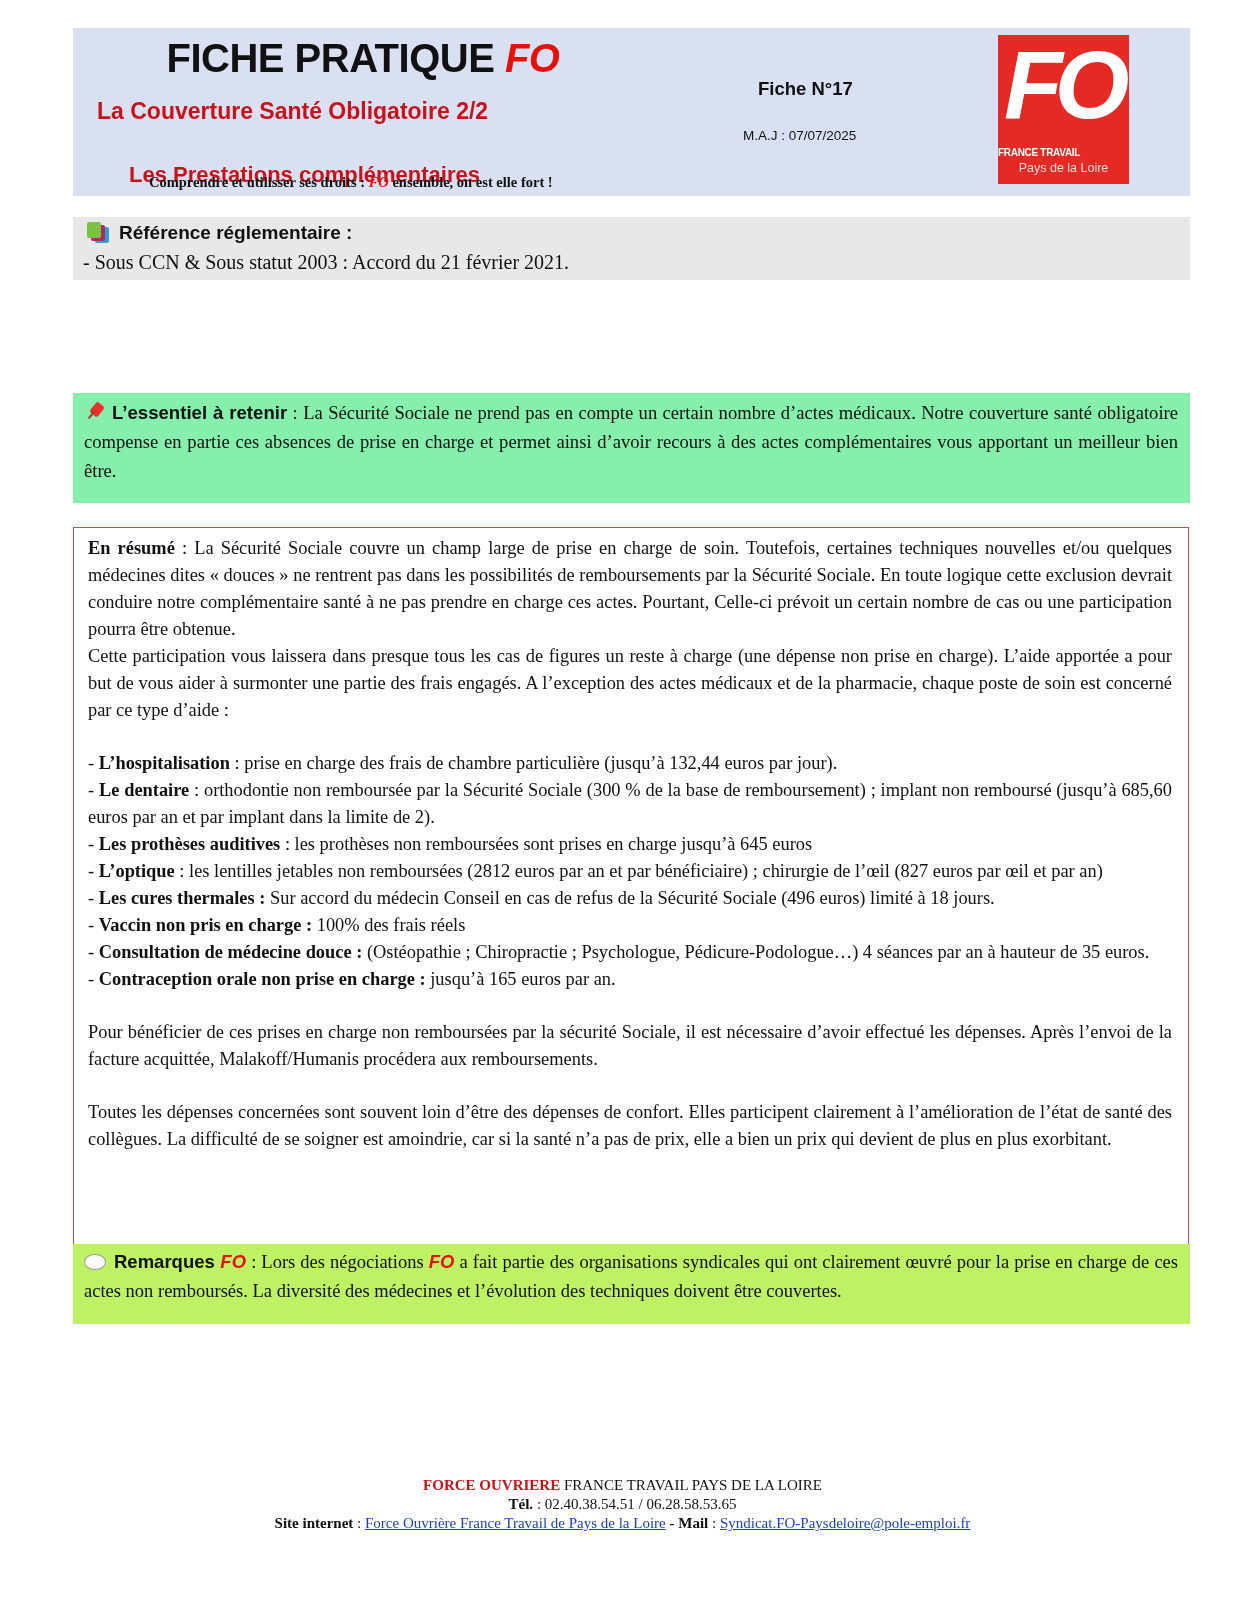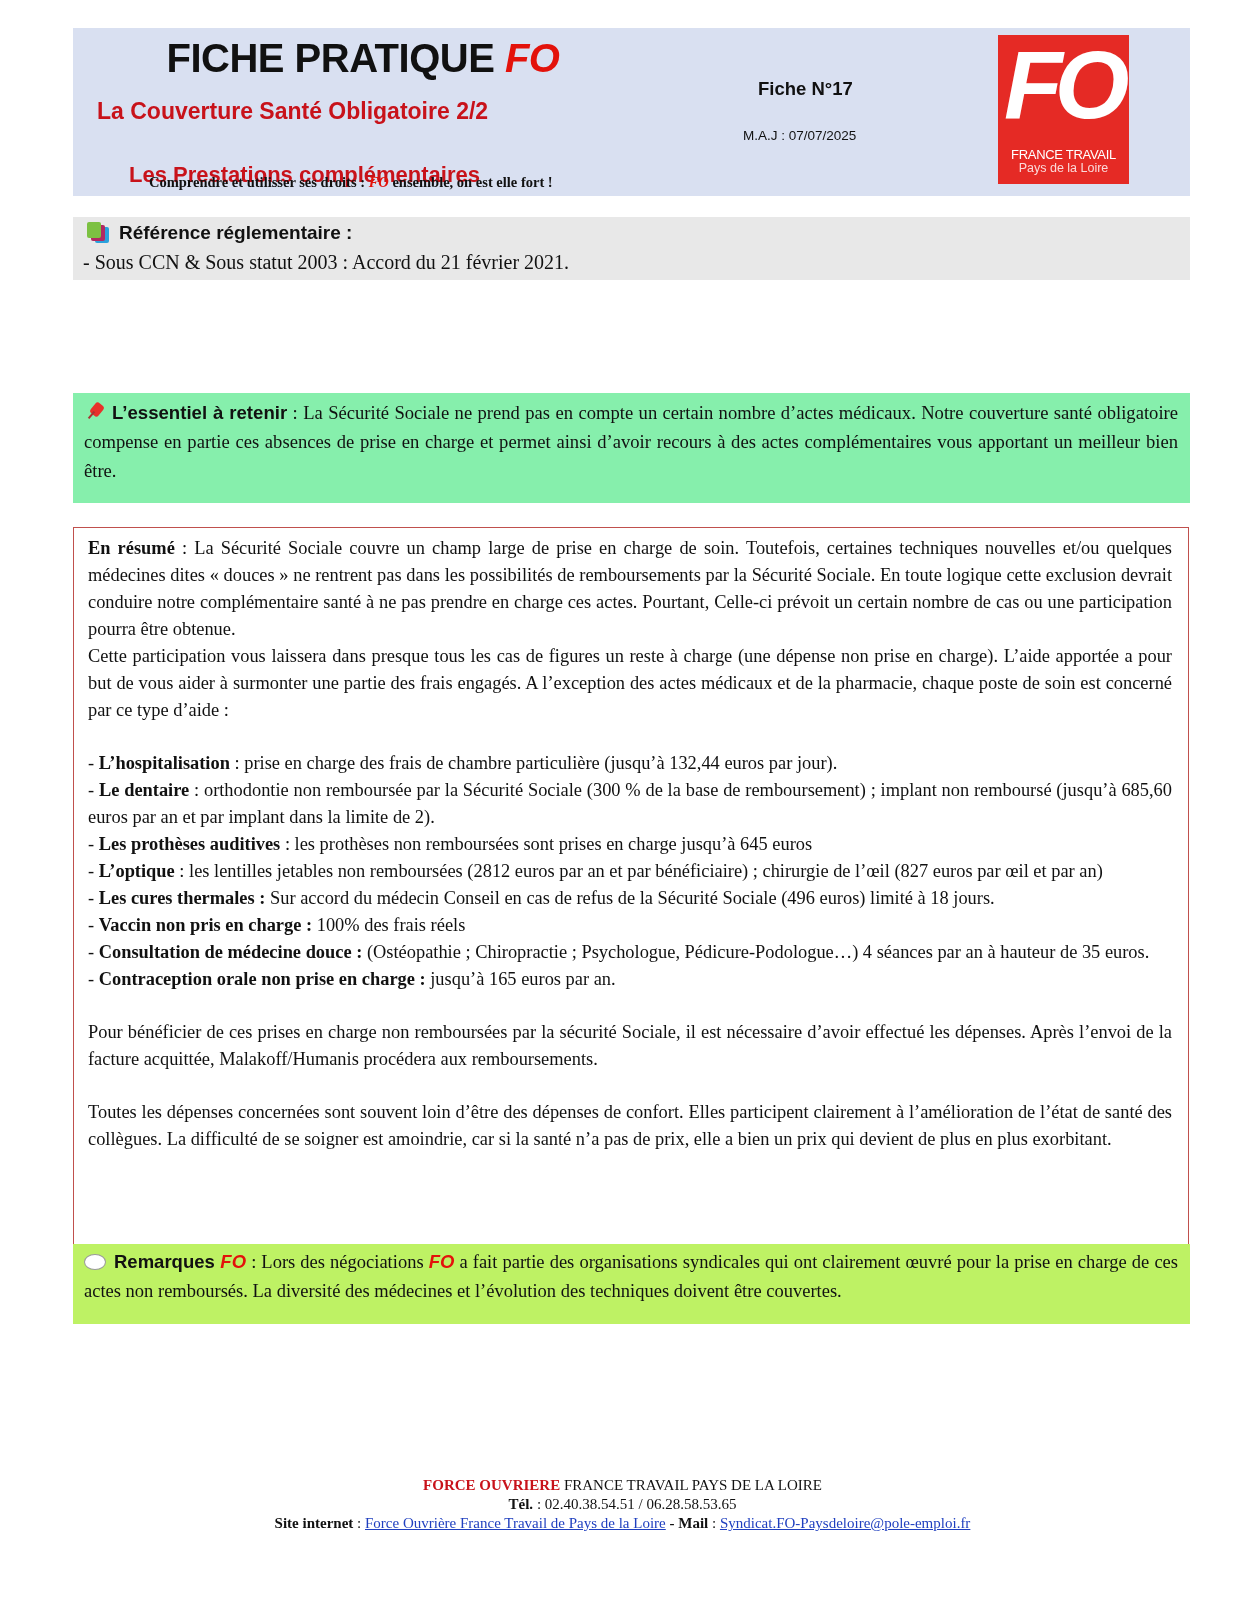--- a/index.html
+++ b/index.html
@@ -11,21 +11,21 @@
   .header .title { position: absolute; left: 0; width: 580px; top: 8px; text-align: center; font-family: "Liberation Sans", sans-serif; font-weight: bold; font-size: 40px; letter-spacing: -0.5px; color: #111; }
   .header .title .fo { color: #e3120b; font-style: italic; }
   .header .sub1 { position: absolute; left: 24px; top: 70px; font-family: "Liberation Sans", sans-serif; font-weight: bold; font-size: 23px; color: #c8121a; }
   .header .sub2 { position: absolute; left: 56px; top: 110px; font-family: "Liberation Sans", sans-serif; font-weight: bold; font-size: 22px; color: #c8121a; margin-top: 24px; }
   .header .tagline { position: absolute; left: 76px; top: 146px; font-family: "Liberation Serif", serif; font-weight: bold; font-size: 14.5px; color: #111; }
   .header .tagline .fo { color: #e3120b; font-style: italic; }
   .header .fiche-no { position: absolute; left: 685px; top: 50px; font-family: "Liberation Sans", sans-serif; font-weight: bold; font-size: 18.5px; }
   .header .maj { position: absolute; left: 670px; top: 100px; font-family: "Liberation Sans", sans-serif; font-size: 13.5px; }
   .logo { position: absolute; left: 925px; top: 7px; width: 131px; height: 149px; background: #e52a25; overflow: hidden; }
   .logo .big { position: absolute; left: 6px; top: 2px; font-family: "Liberation Sans", sans-serif; font-weight: bold; font-style: italic; font-size: 96px; color: #fff; letter-spacing: -8px; line-height: 1; }
-  .logo .l1 { position: absolute; left: 0; width: 100%; top: 112px; text-align: center; font-family: "Liberation Sans", sans-serif; font-weight: normal; font-size: 13px; color: #fff; letter-spacing: -0.3px; }
+  .logo .l1 { position: absolute; left: 0; width: 100%; top: 112px; text-align: left; font-family: "Liberation Sans", sans-serif; font-weight: bold; font-size: 10px; color: #fff; letter-spacing: -0.3px; }
   .logo .l2 { position: absolute; left: 0; width: 100%; top: 126px; text-align: center; font-family: "Liberation Sans", sans-serif; font-size: 12.5px; color: #fbdada; }
 
   
   .ref { position: absolute; left: 73px; top: 217px; width: 1117px; height: 63px; background: #e8e8e8; }
   .ref .head { position: absolute; left: 14px; top: 5px; font-family: "Liberation Sans", sans-serif; font-weight: bold; font-size: 19px; display: flex; align-items: center; gap: 8px; }
   .ref .line { position: absolute; left: 10px; top: 34px; font-size: 20px; }
   .books-icon { position: relative; width: 24px; height: 22px; display: inline-block; }
   .books-icon i { position: absolute; width: 14px; height: 16px; border-radius: 2px; }
   .books-icon i:nth-child(1) { left: 8px; top: 5px; background: #2aa1dc; }
   .books-icon i:nth-child(2) { left: 4px; top: 3px; background: #b02a62; }

